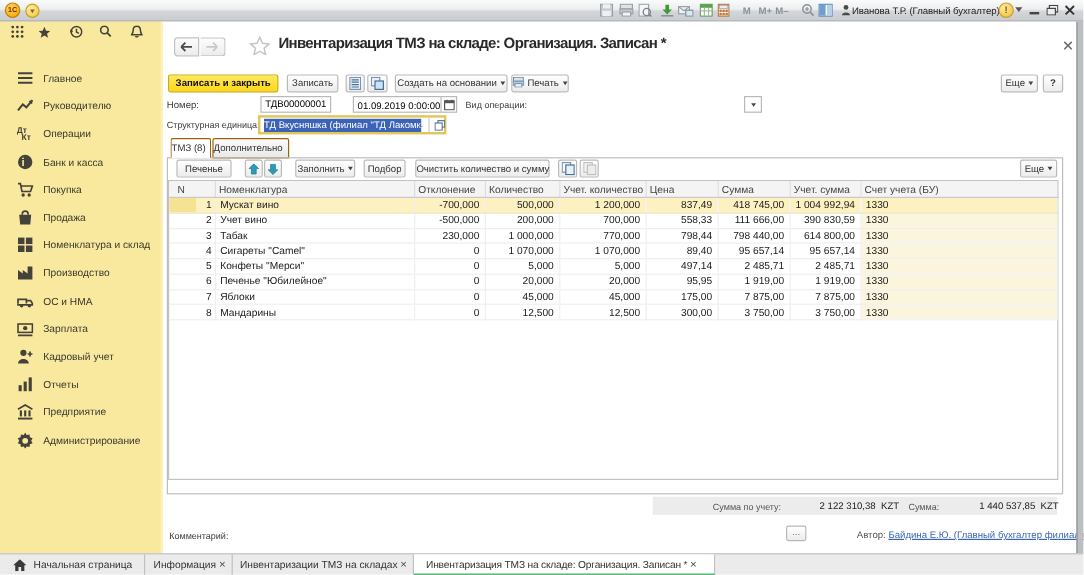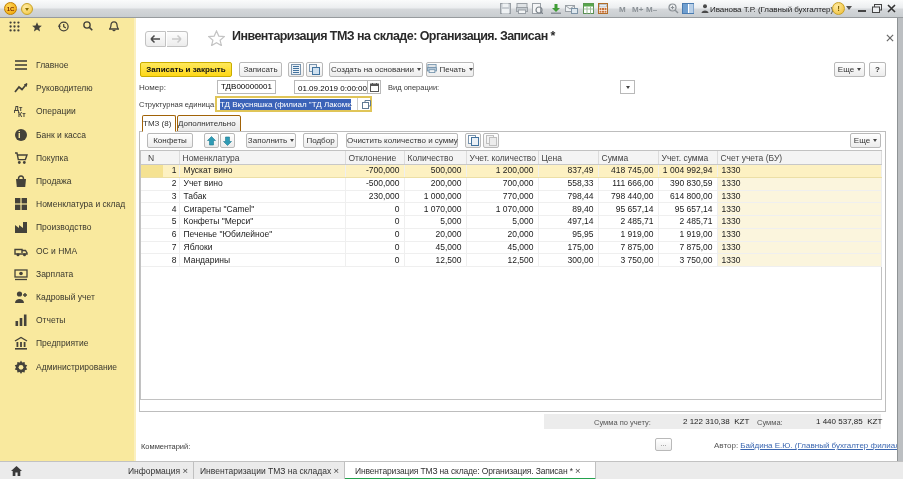--- a/index.html
+++ b/index.html
@@ -369,21 +369,21 @@
     <svg style="position:absolute; left:145px; top:2px;" width="9" height="9" viewBox="0 0 9 9">
         <rect x="0.5" y="2.5" width="6" height="6" fill="none" stroke="#607a94"></rect>
         <path d="M3 2.5 V0.5 H8.5 V6 H6.5" fill="none" stroke="#607a94"></path>
       </svg>
   </div>
 
   <div class="ptab" id="tab1">ТМЗ (8)</div>
   <div class="ptab" id="tab2">Дополнительно</div>
   <div id="pframe"></div>
 
-  <div class="btn" style="left:11px; top:115px; width:46px;">Конфеты</div>
+  <div class="btn" style="left:11px; top:115px; width:46px;">Печенье</div>
   <div class="btn" style="left:68px; top:115px; width:15px;"><svg width="9" height="10" viewBox="0 0 9 10" style="margin-top:1.5px;">
         <path d="M4.5 0.5 L8.5 4.5 H6.5 V9 H2.5 V4.5 H0.5 Z" fill="#2e9bb5" stroke="#1d7a91" stroke-width="0.6"></path>
       </svg></div>
   <div class="btn" style="left:84px; top:115px; width:15px;"><svg width="9" height="10" viewBox="0 0 9 10" style="margin-top:1.5px;">
         <path d="M4.5 9.5 L8.5 5.5 H6.5 V1 H2.5 V5.5 H0.5 Z" fill="#2e9bb5" stroke="#1d7a91" stroke-width="0.6"></path>
       </svg></div>
   <div class="btn" style="left:110px; top:115px; width:50px;">Заполнить<span class="car"></span></div>
   <div class="btn" style="left:167px; top:115px; width:35px;">Подбор</div>
   <div class="btn" style="left:210px; top:115px; width:112px;">Очистить количество и сумму</div>
   <div class="btn" style="left:329px; top:115px; width:16px;"><svg width="11" height="11" viewBox="0 0 11 11" style="margin-top:1px;">
@@ -523,19 +523,20 @@
   </div>
 
   <div class="lab" style="left:5px; top:424px; font-size:7.5px;">Комментарий:</div>
   <div class="btn" style="left:519px; top:420px; width:17px; height:13px; line-height:9px; color:#777;">...</div>
   <div id="author">Автор: <a href="#">Байдина Е.Ю. (Главный бухгалтер филиала)</a></div>
 </div>
 
 <div id="rborder"></div>
 
 <div id="taskbar">
+  <div class="ttab" style="left:0; width:121px; padding-left:28px;">Начальная страница</div>
   <svg style="position:absolute; left:11px; top:4px;" width="11" height="10" viewBox="0 0 11 10">
       <path d="M5.5 0 L11 5 H9.3 V10 H6.6 V6.4 H4.4 V10 H1.7 V5 H0 Z" fill="#3a3a3a"></path>
     </svg>
   <div class="ttab" style="left:121px; width:73px; padding-left:7px;">Информация <span class="x">×</span></div>
   <div class="ttab" id="ttab-act" style="left:345px; width:251px; padding-left:10px; letter-spacing:-0.16px;">Инвентаризация ТМЗ на складе: Организация. Записан * <span class="x">×</span></div>
   <div class="ttab" style="left:194px; width:151px; padding-left:6px;">Инвентаризации ТМЗ на складах <span class="x">×</span></div>
 </div>
 
 </body></html>

